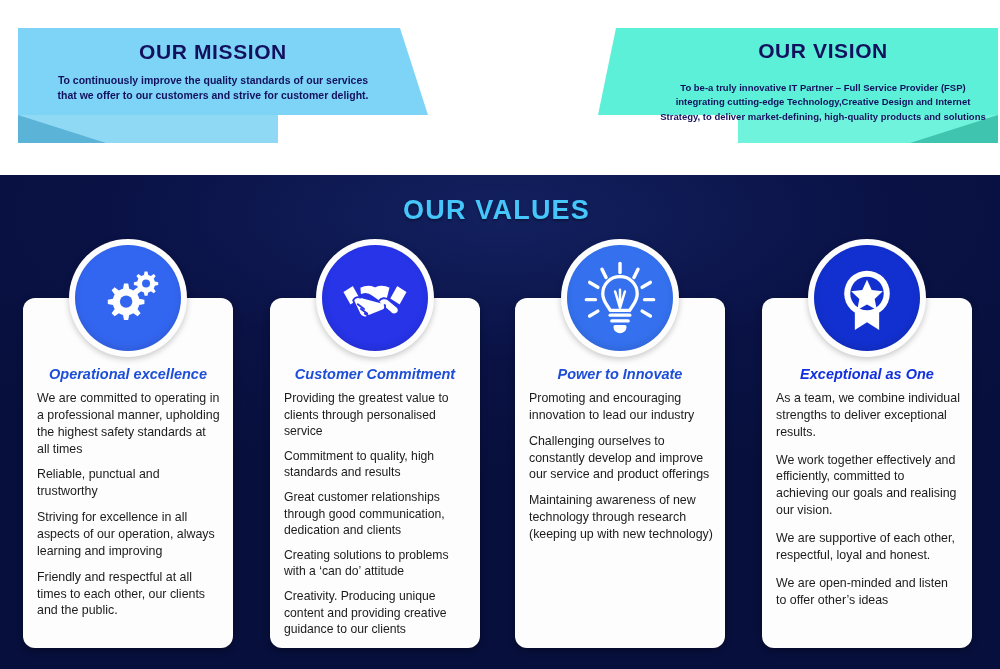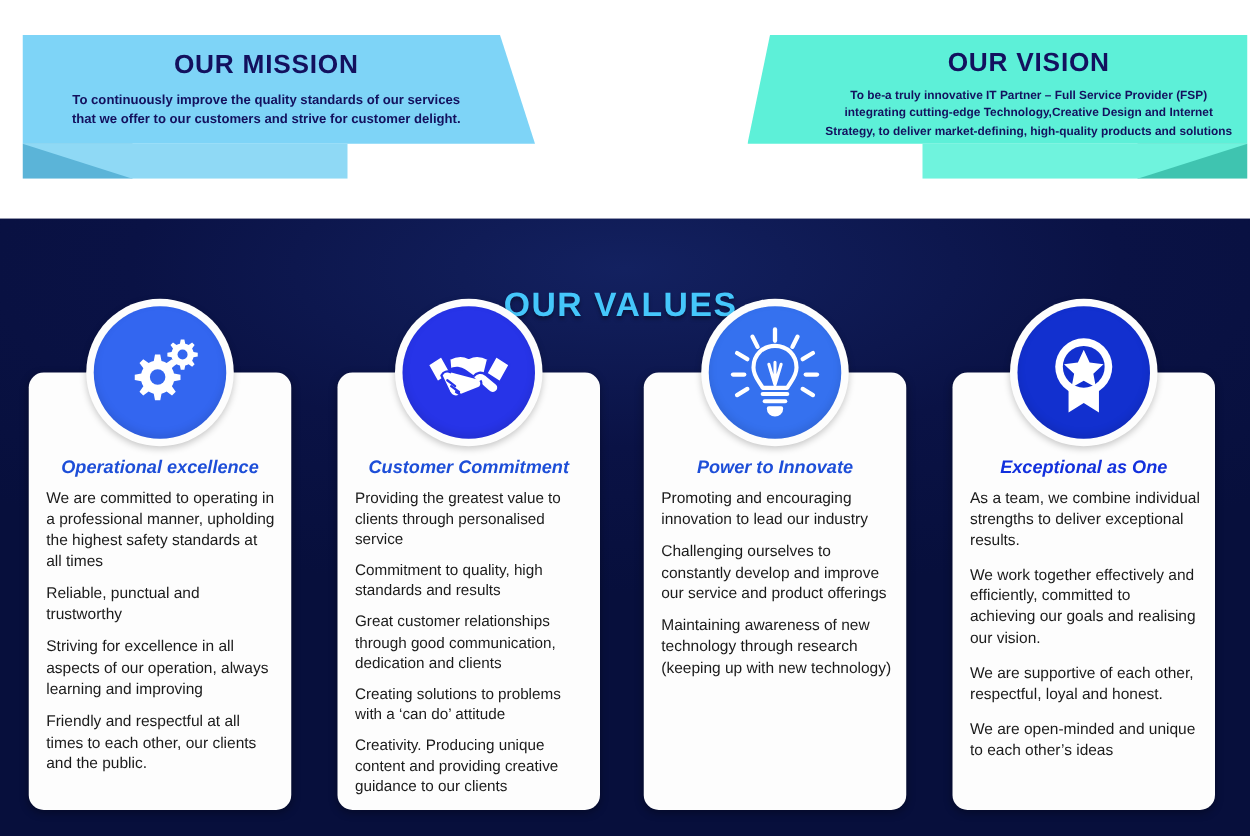--- a/index.html
+++ b/index.html
@@ -34,40 +34,39 @@
   }
 
   
   #mission { left: 18px; top: 28px; width: 410px; height: 115px; }
   #mission .content { left: 30px; top: 12px; width: 330px; }
   #mission .banner-title { margin-bottom: 9px; }
 
   
   #vision { left: 598px; top: 28px; width: 400px; height: 115px; }
   #vision .content { left: 60px; top: 11px; width: 330px; }
-  #vision .banner-title { margin-bottom: 7px; }
+  #vision .banner-title { margin-bottom: 18px; }
   #vision .banner-body { font-size: 9.5px; line-height: 1.5; }
 
   
   .values-section {
     position: absolute; left: 0; top: 175px; width: 1000px; height: 494px;
     background: #081143;
     background-image: radial-gradient(ellipse 720px 260px at 50% 8%, #132160 0%, #0a1245 55%, #070f3c 100%);
   }
 
   .values-title {
     position: absolute; left: 0; top: 20px; width: 993px;
     text-align: center;
     color: #45c7fb;
     font-size: 27px;
     font-weight: bold;
     letter-spacing: 1.2px;
     text-shadow: 0 2px 3px rgba(0,0,0,0.35);
     font-family: "Liberation Sans", sans-serif;
-    margin-top: 34px;
   }
 
   
   .cards { position: absolute; left: 0; top: 0; width: 1000px; height: 494px; }
 
   .card {
     position: absolute;
     top: 123px;
     width: 210px;
     height: 350px;
@@ -256,19 +255,19 @@
                 <polygon points="50,26 56.2,39.4 70.8,41.2 60.1,51.3 62.9,65.8 50,58.6 37.1,65.8 39.9,51.3 29.2,41.2 43.8,39.4"></polygon>
               </g>
             </svg>
           </div>
         </div>
         <div class="card-title">Exceptional as One</div>
         <div class="card-body">
           <p>As a team, we combine individual strengths to deliver exceptional results.</p>
           <p>We work together effectively and efficiently, committed to achieving our goals and realising our vision.</p>
           <p>We are supportive of each other, respectful, loyal and honest.</p>
-          <p>We are open-minded and unique to each other’s ideas</p>
+          <p>We are open-minded and listen to offer other’s ideas</p>
         </div>
       </div>
 
     </div>
   </div>
 </div>
 
 </body></html>

